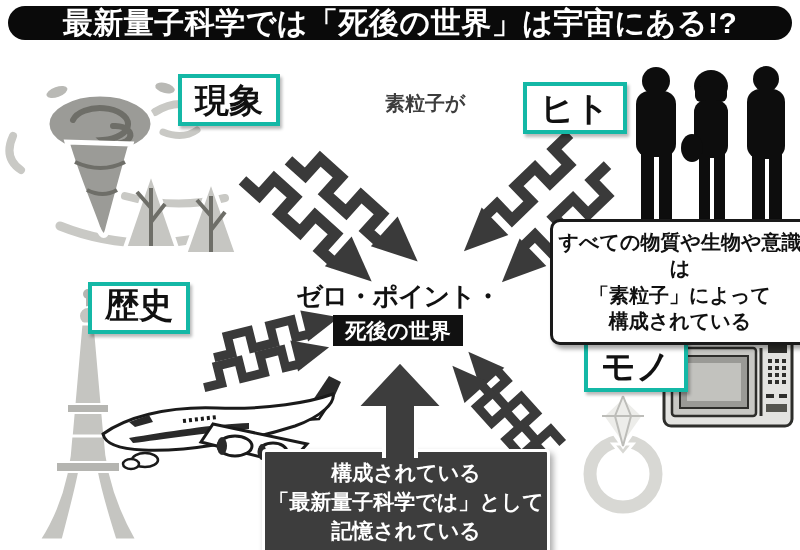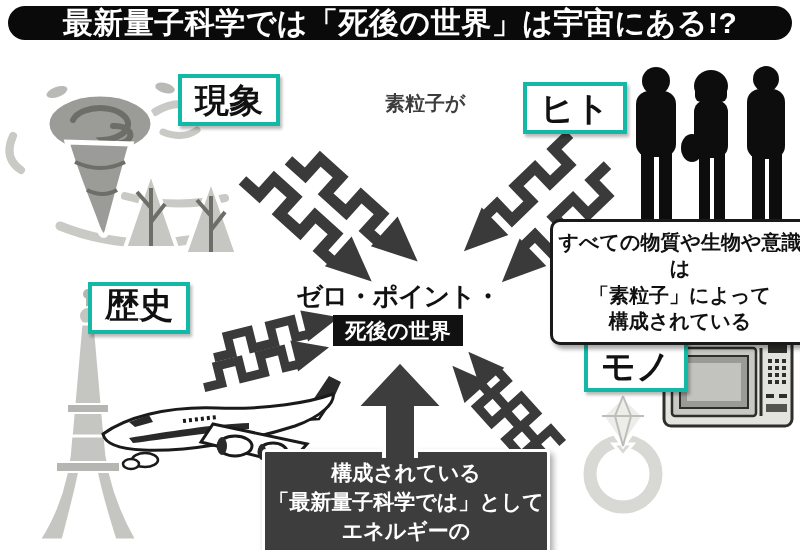--- a/index.html
+++ b/index.html
@@ -193,16 +193,16 @@
     <span>構成されている</span>
   </div>
 
   <svg class="abs arrow-up" style="left:348px;top:358px;" width="104" height="100" viewBox="0 0 104 100">
     <polygon points="52,3 8,50 36,50 36,106 68,106 68,50 96,50" fill="#3d3d3d" stroke="#ffffff" stroke-width="4"></polygon>
   </svg>
 
   <div class="abs callout-dark" style="left:262px;top:449px;">
     <span>構成されている</span>
     <span>「最新量子科学では」として</span>
-    <span>エネルギーの</span>
+    <span>記憶されている</span>
   </div>
 
 </div>
 
 </body></html>

